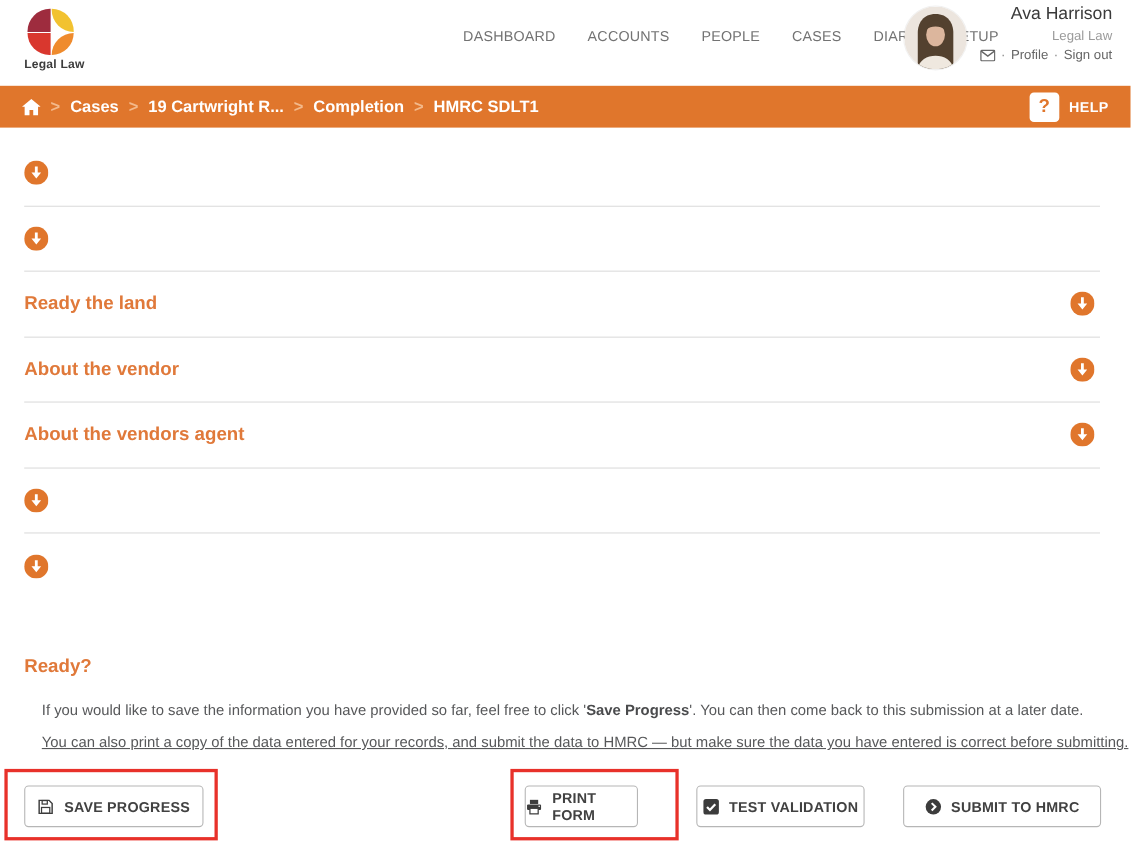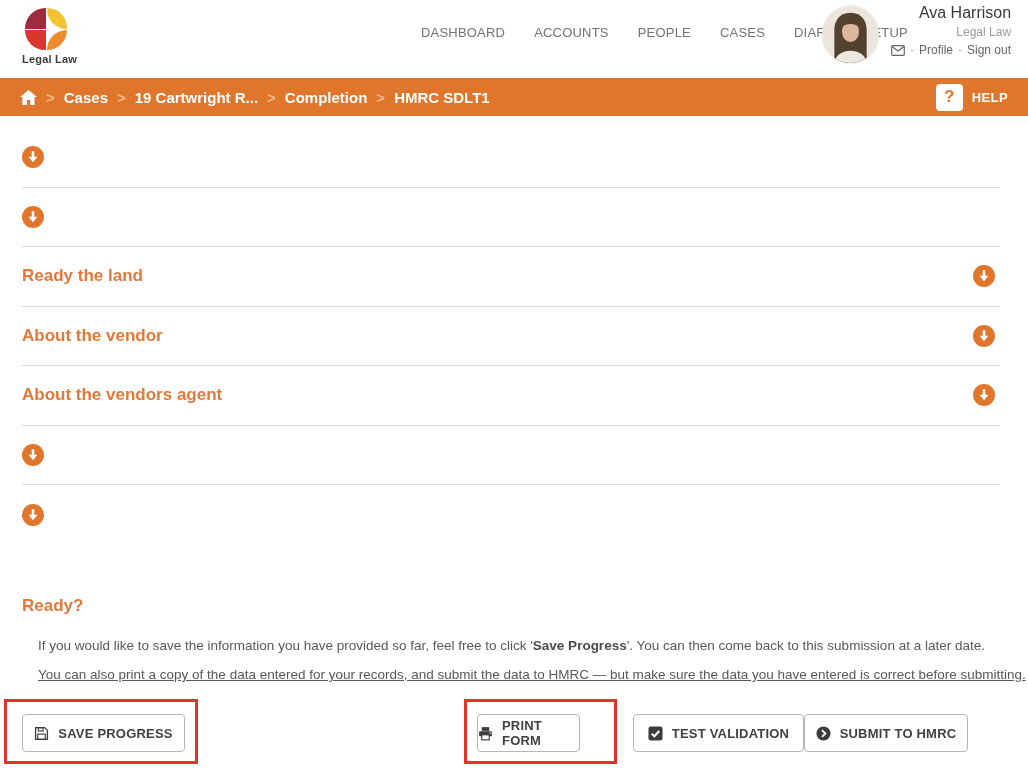--- a/index.html
+++ b/index.html
@@ -54,22 +54,22 @@
   #p1 { top:637px; }
   #p2 { top:666px;text-decoration:underline; }
   .para b { font-weight:bold; color:#4a4b4d; }
 
   
   .btn { position:absolute; top:714px; height:38px; background:#fff; border:1px solid #b6b6b6;
     border-radius:4px; display:flex; align-items:center; justify-content:center; gap:9px;
     font-size:13px; font-weight:600; color:#414141; letter-spacing:0.2px; cursor:pointer; }
   #btn-save   { left:22px;  width:163px; }
   #btn-print  { left:477px; width:103px; }
-  #btn-test   { left:633px; width:171px; }
-  #btn-submit { left:804px; width:164px; }
+  #btn-test   { left:633px; width:153px; }
+  #btn-submit { left:821px; width:180px; }
   .btn svg { flex:0 0 auto; }
 
   
   .hl { position:absolute; border:3px solid #e8312a; pointer-events:none; }
   #hl-save  { left:4px;   top:699px; width:194px; height:65px; }
   #hl-print { left:464px; top:699px; width:153px; height:65px; }
 </style>
 </head>
 <body>
 

